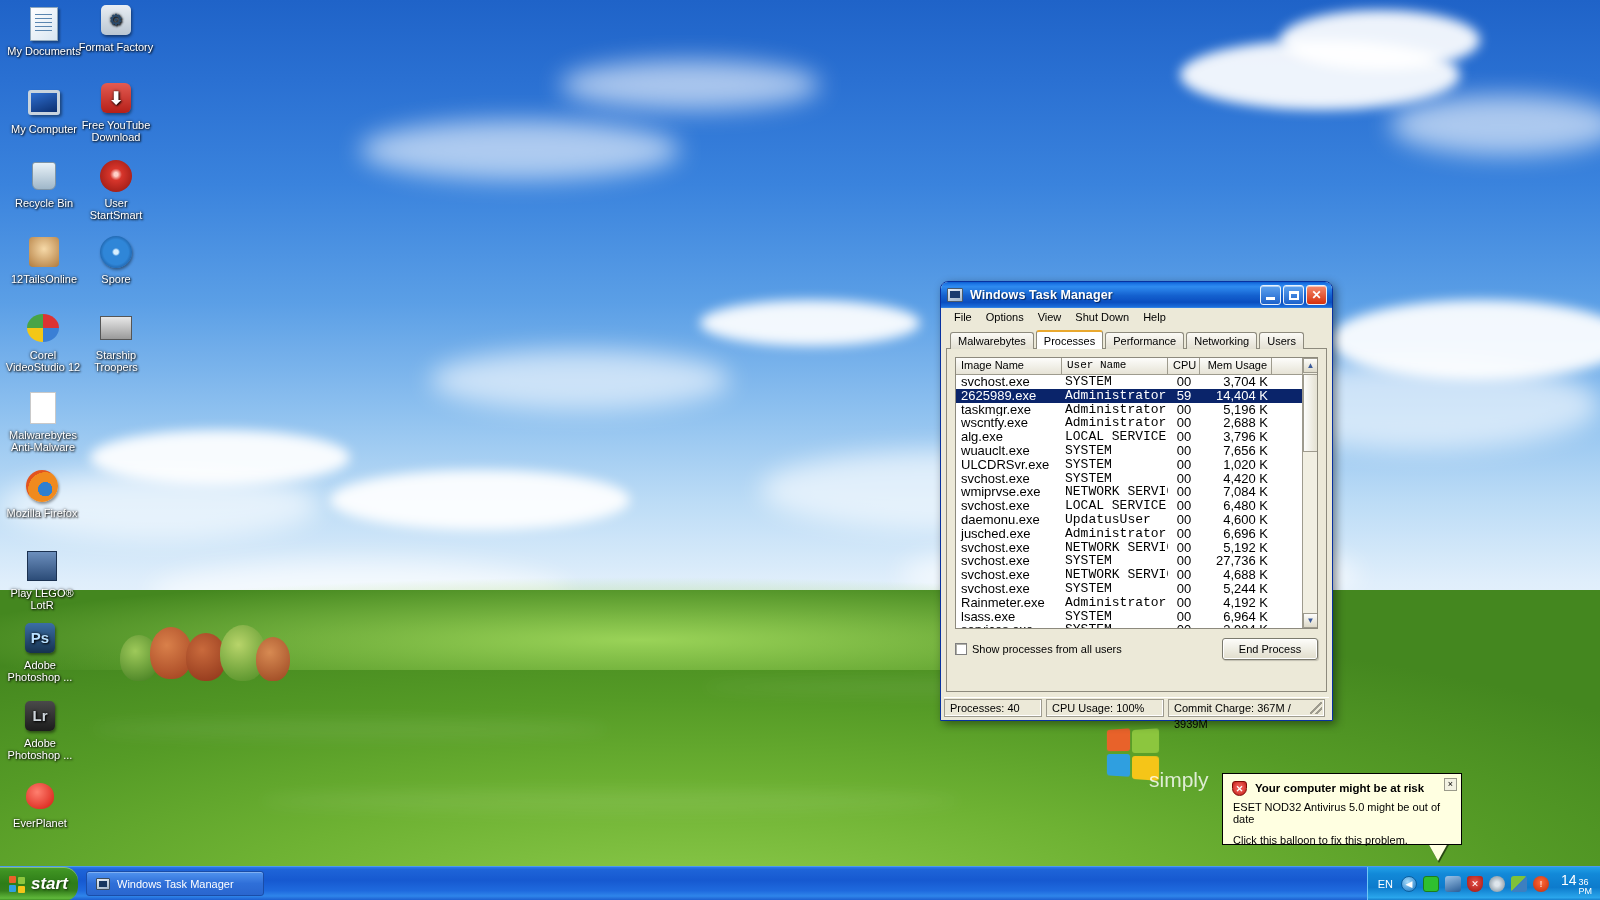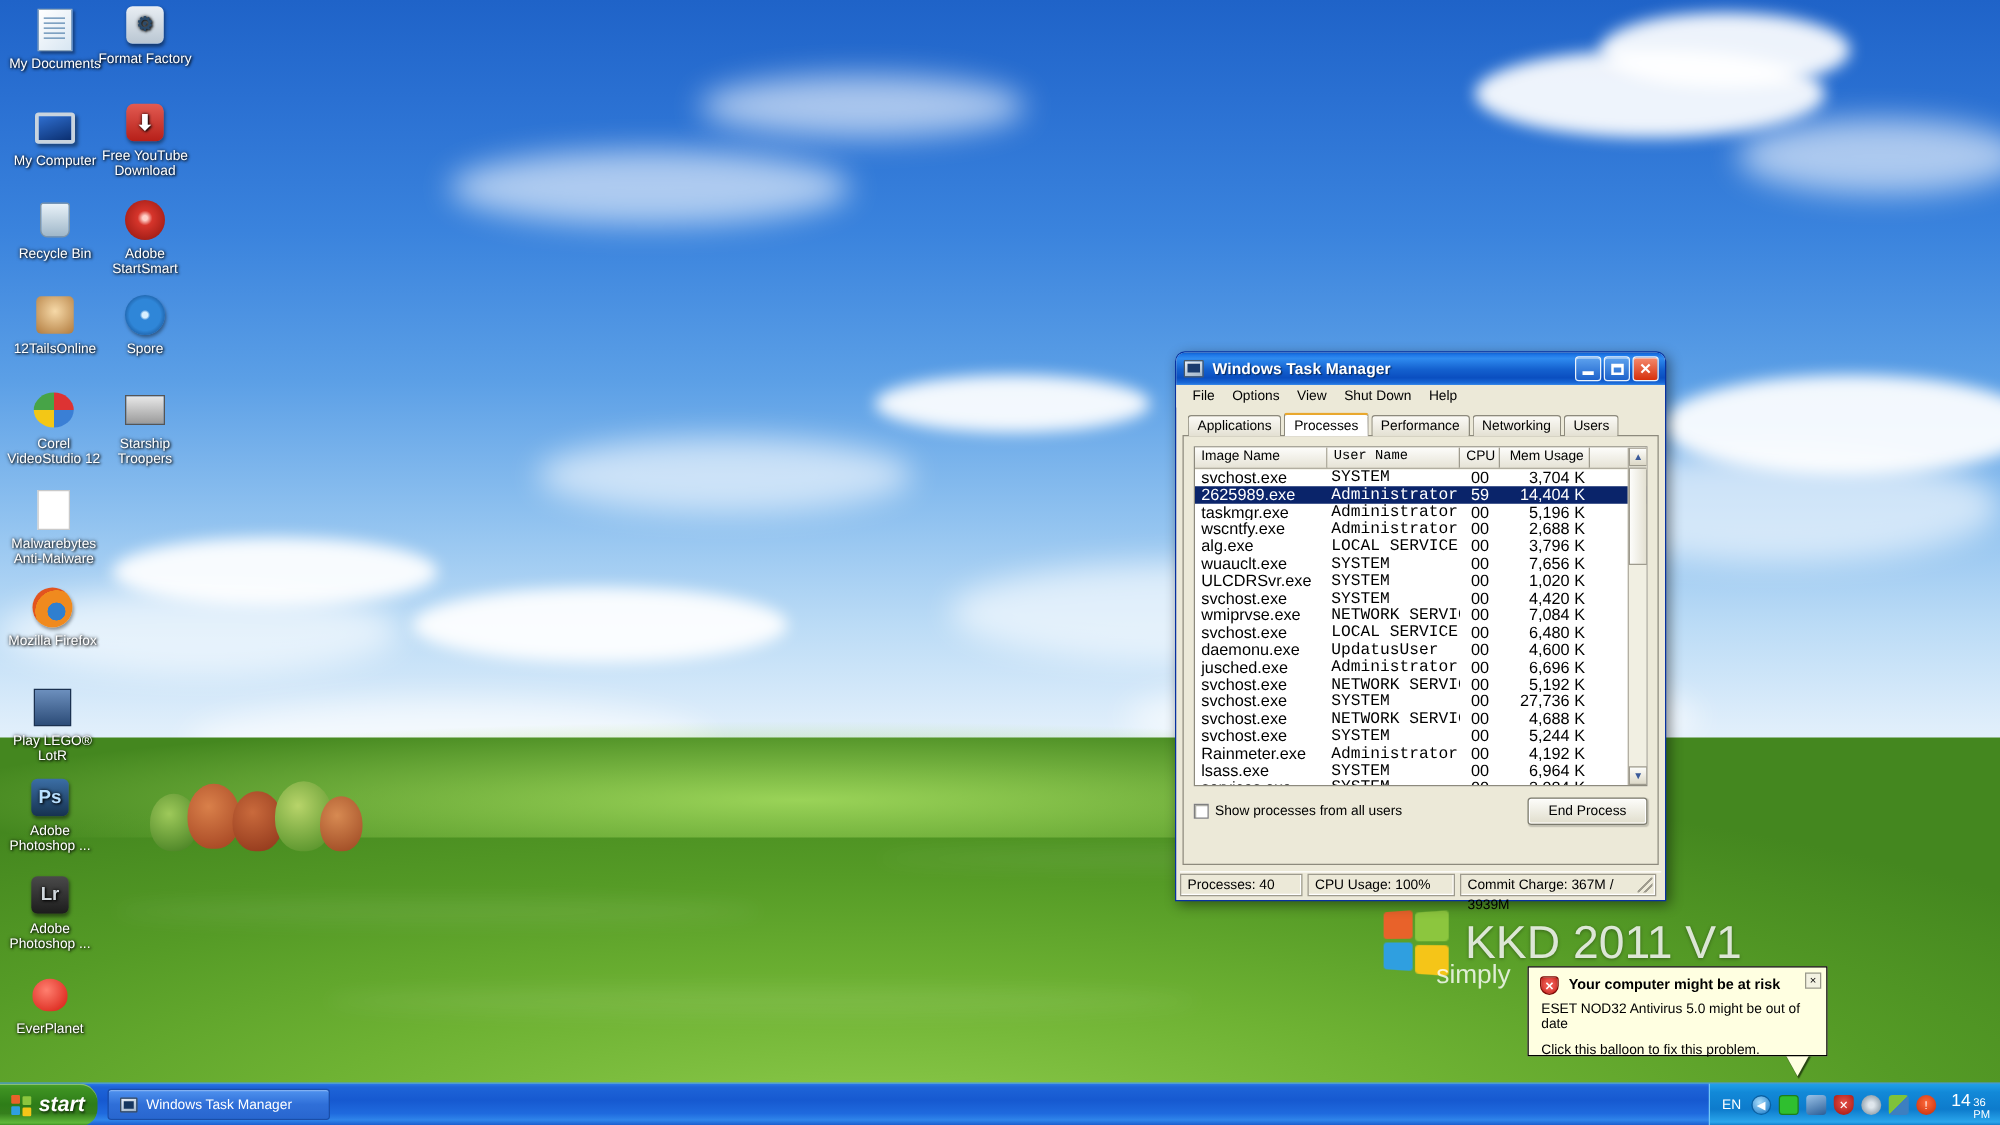--- a/index.html
+++ b/index.html
@@ -317,21 +317,21 @@
       <div class="glyph">
           <div class="ic-bin"></div>
         </div>
       <span class="lbl">Recycle Bin</span>
     </div>
 
     <div class="dicon" style="left:78px;top:158px;">
       <div class="glyph">
           <div class="ic-nero"></div>
         </div>
-      <span class="lbl">Adobe StartSmart</span>
+      <span class="lbl">User StartSmart</span>
     </div>
 
     <div class="dicon" style="left:6px;top:234px;">
       <div class="glyph">
           <div class="ic-tails"></div>
         </div>
       <span class="lbl">12TailsOnline</span>
     </div>
 
     <div class="dicon" style="left:78px;top:234px;">
@@ -398,21 +398,20 @@
     </div>
   </div>
 
   <div id="watermark">
     <div id="wm-flag">
       <i style="left:0;top:0;background:#e8622a;"></i>
       <i style="left:28px;top:2px;background:#8cc63e;"></i>
       <i style="left:0;top:26px;background:#2f9fe0;"></i>
       <i style="left:28px;top:28px;background:#f5c518;"></i>
     </div>
-    <div id="wm-text">KKD 2011 V1</div>
   </div>
   <div id="wm-sub">simply</div>
 
   <div id="taskmgr">
 
     <div id="tm-titlebar">
       <div class="tm-sysicon"></div>
       <div class="ttl">Windows Task Manager</div>
       <div class="winbtns">
         <div class="wbtn min">
@@ -430,21 +429,21 @@
     <div id="tm-menubar">
       <span>File</span>
       <span>Options</span>
       <span>View</span>
       <span>Shut Down</span>
       <span>Help</span>
     </div>
 
     <div id="tm-body">
       <div id="tm-tabs">
-        <div class="tab">Applications</div>
+        <div class="tab">Malwarebytes</div>
         <div class="tab active">Processes</div>
         <div class="tab">Performance</div>
         <div class="tab">Networking</div>
         <div class="tab">Users</div>
       </div>
 
       <div id="tm-panel">
 
         <div id="proc-wrap">
           <div id="proc-head">

